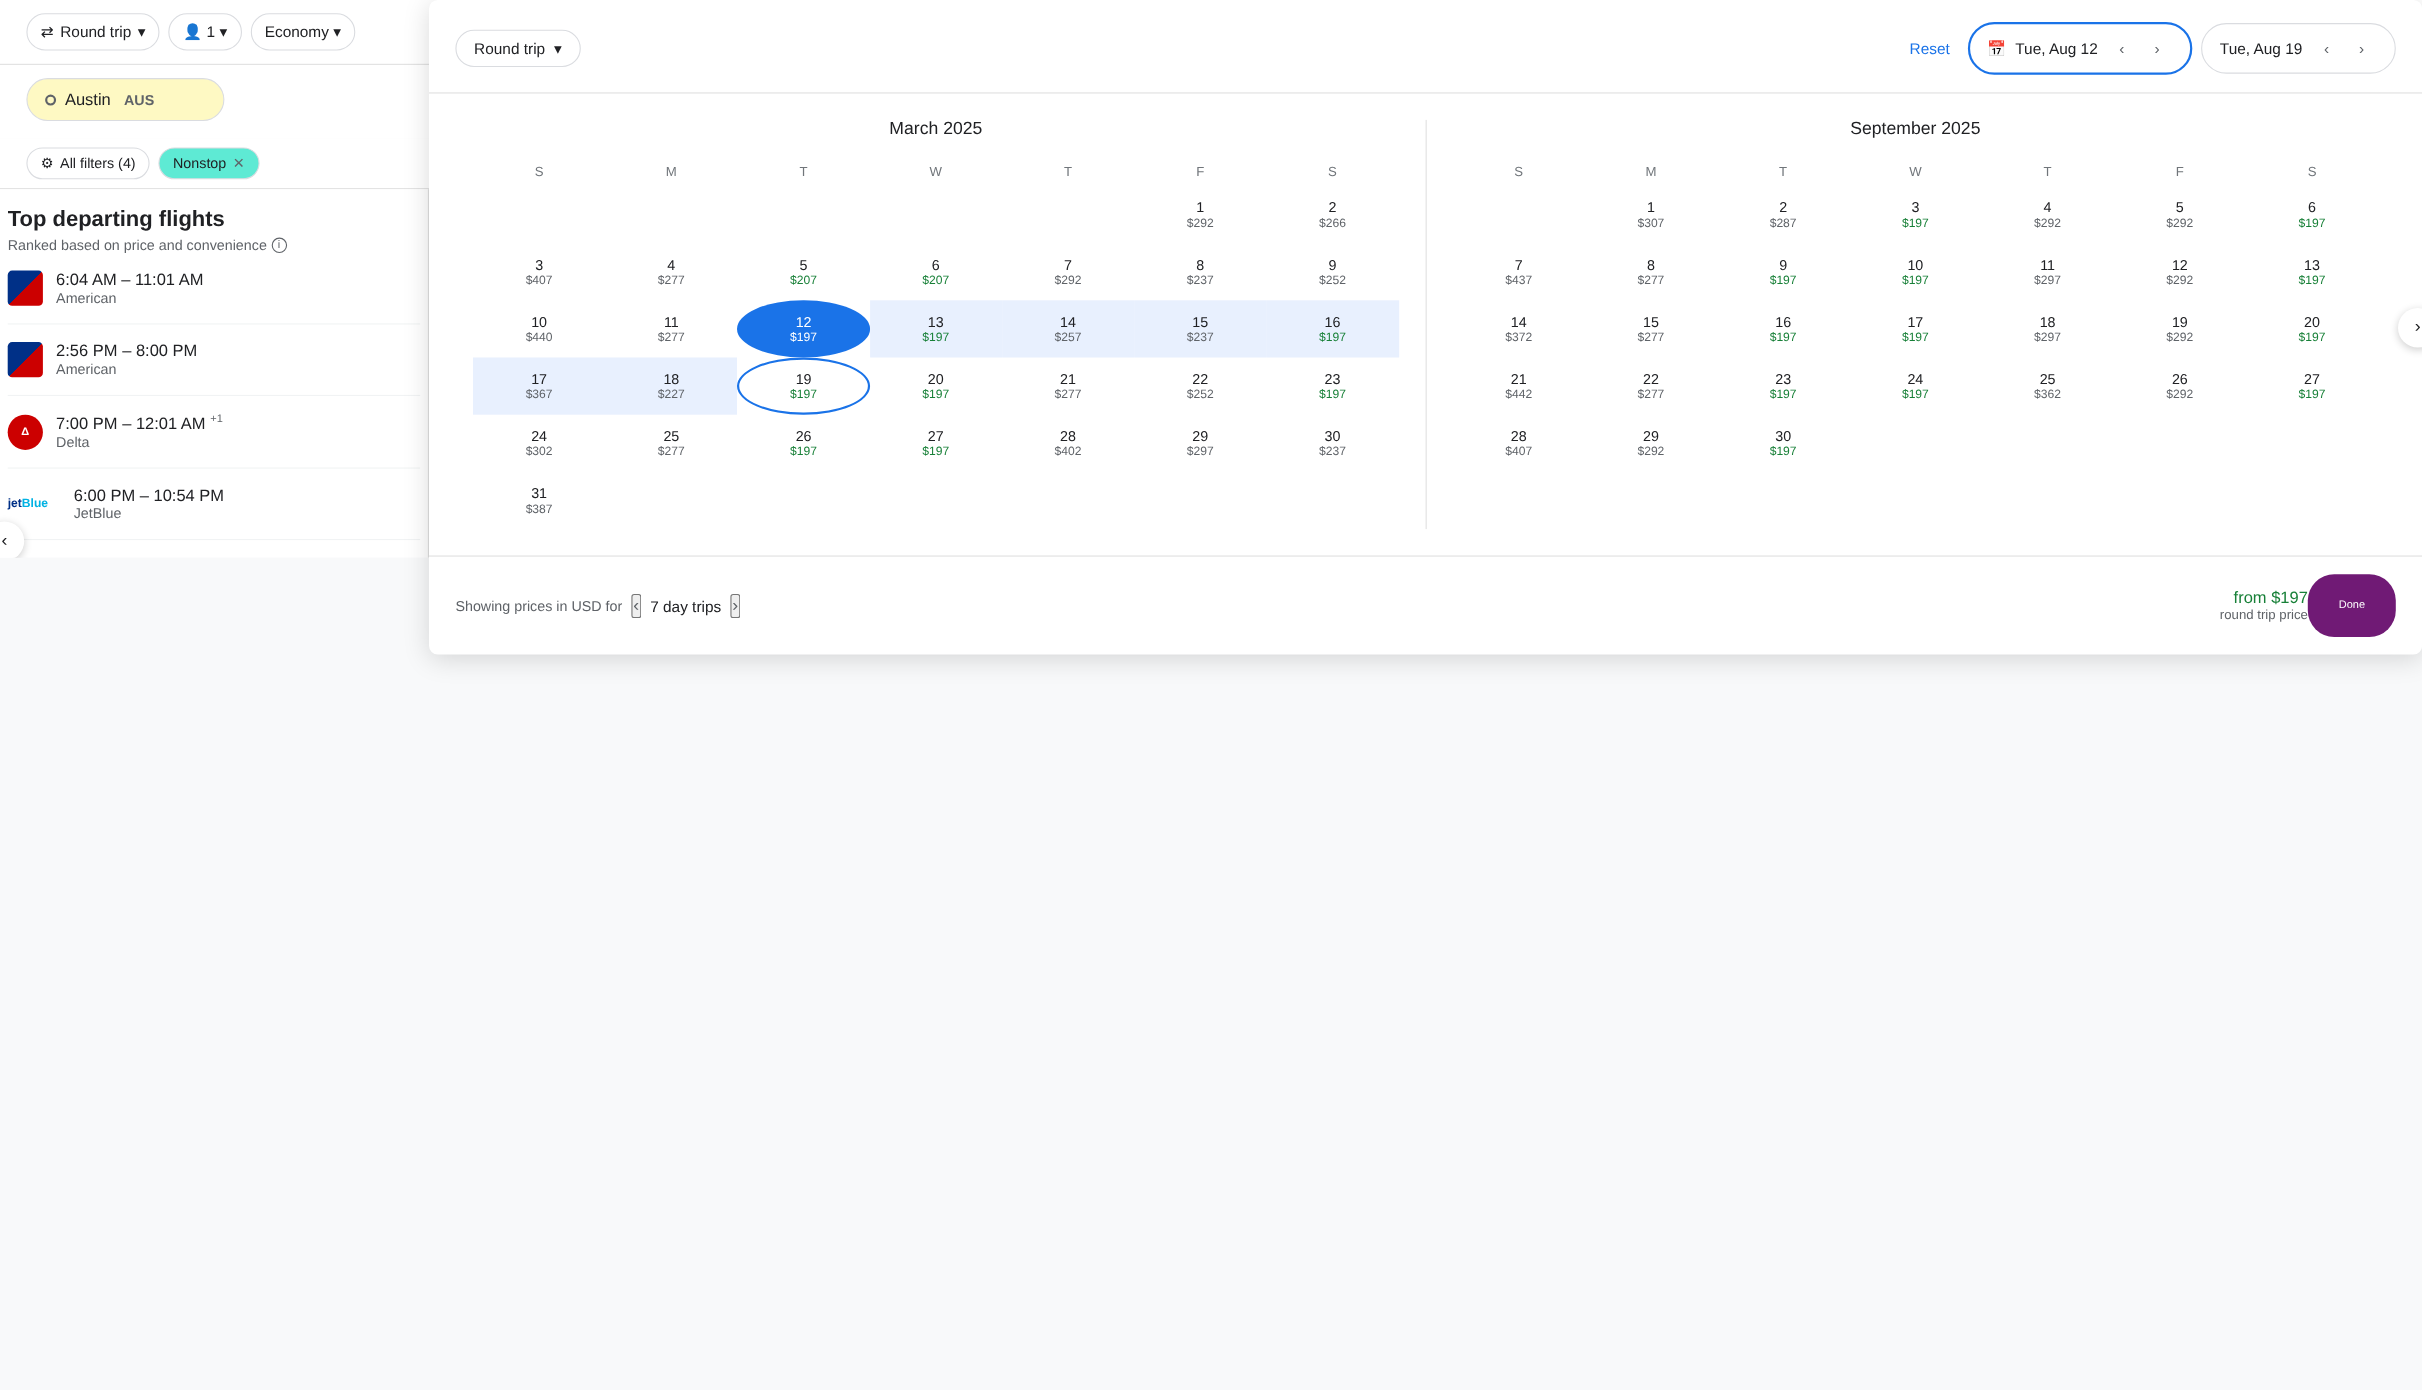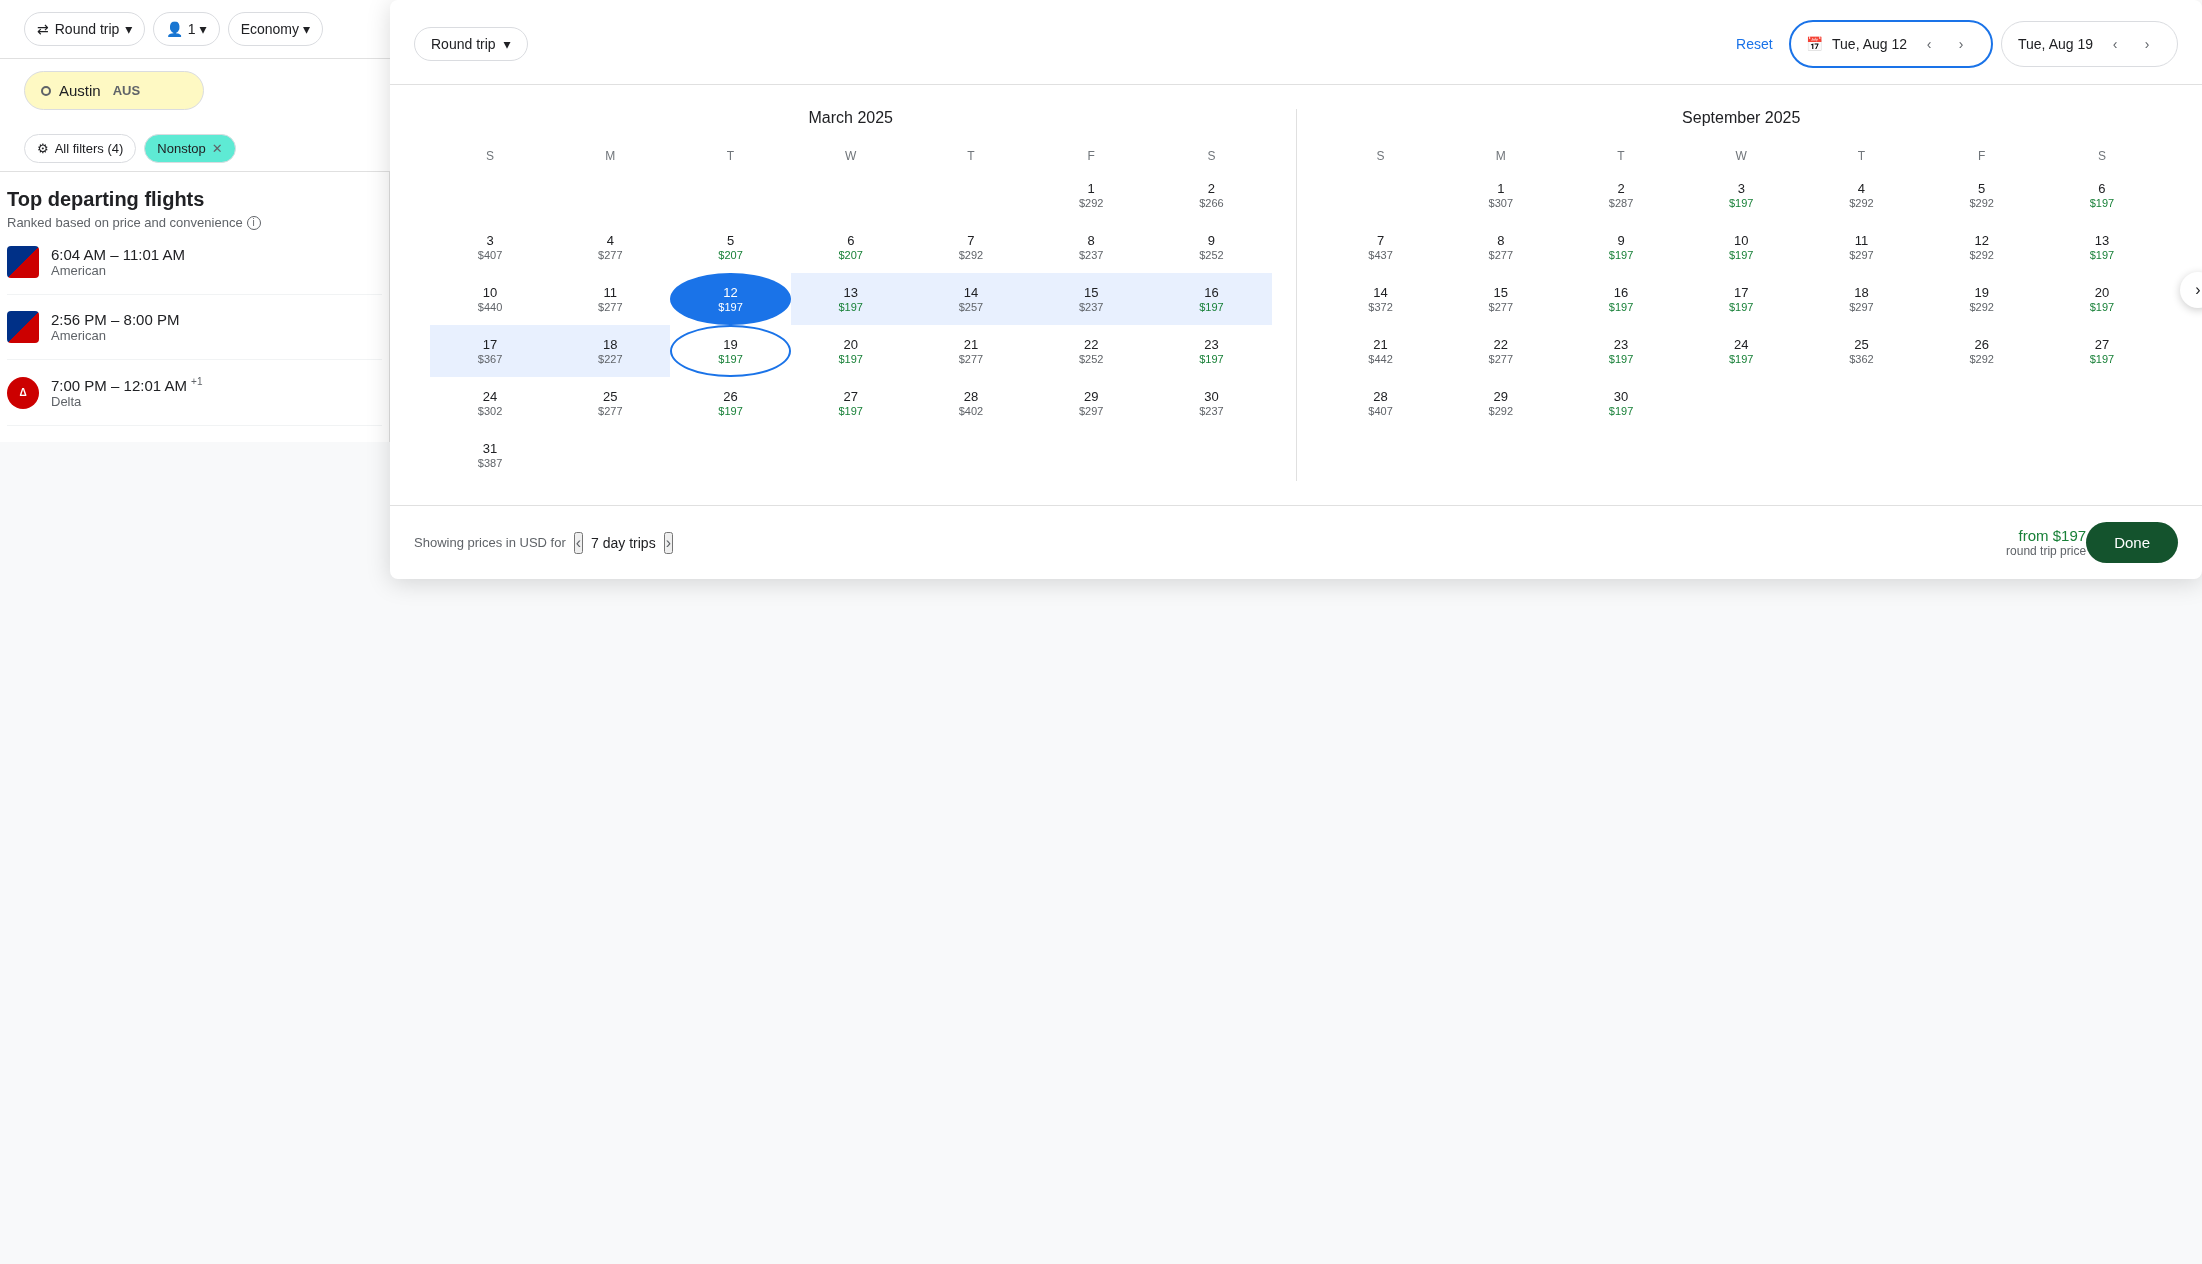--- a/index.html
+++ b/index.html
@@ -165,22 +165,22 @@
       padding: 16px 24px;
       border-top: 1px solid #e0e0e0;
     }
     .price-info { font-size: 13px; color: #5f6368; display: flex; align-items: center; gap: 8px; }
     .trip-nav-arrow { color: #5f6368; cursor: pointer; font-size: 16px; }
     .footer-right { margin-left: auto; display: flex; align-items: center; }
     .from-price { text-align: right; }
     .from-price-main { font-size: 15px; font-weight: 500; color: #188038; }
     .from-price-sub { font-size: 12px; color: #5f6368; margin-left: 24px; }
     .done-btn {
-      background: #14532d; color: white; border: none;
-      border-radius: 24px; padding: 12px 28px; font-size: 15px;
+      background: #701a75; color: white; border: none;
+      border-radius: 24px; padding: 23px 28px; font-size: 10px;
       font-weight: 500; cursor: pointer;
     }
 
     
     .sidebar-nav-left, .sidebar-nav-right {
       position: absolute; top: 50%; transform: translateY(-50%);
       width: 36px; height: 36px; border-radius: 50%;
       background: white; box-shadow: 0 2px 8px rgba(0,0,0,0.2);
       display: flex; align-items: center; justify-content: center;
       cursor: pointer; border: none; color: #202124; font-size: 16px;
@@ -266,20 +266,27 @@
       </div>
       <div class="flight-info">
         <div class="flight-times">
           <span>7:00 PM – 12:01 AM</span>
           <sup style="font-size:10px;color:#5f6368;">+1</sup>
         </div>
         <div class="airline-name">Delta</div>
       </div>
     </div>
 
+    <div class="flight-item">
+      <div class="jetblue-logo" style="width:48px;font-size:11px;font-weight:700;color:#003087;line-height:1;">jet<span style="color:#00b2e3;">Blue</span></div>
+      <div class="flight-info">
+        <div class="flight-times">6:00 PM – 10:54 PM</div>
+        <div class="airline-name">JetBlue</div>
+      </div>
+    </div>
 
     <button class="sidebar-nav-left" style="left:-14px;top:320px;">
       <span>‹</span>
     </button>
   </div>
 
   <div class="calendar-overlay">
 
     <div class="calendar-header">
       <div class="trip-type-select">

